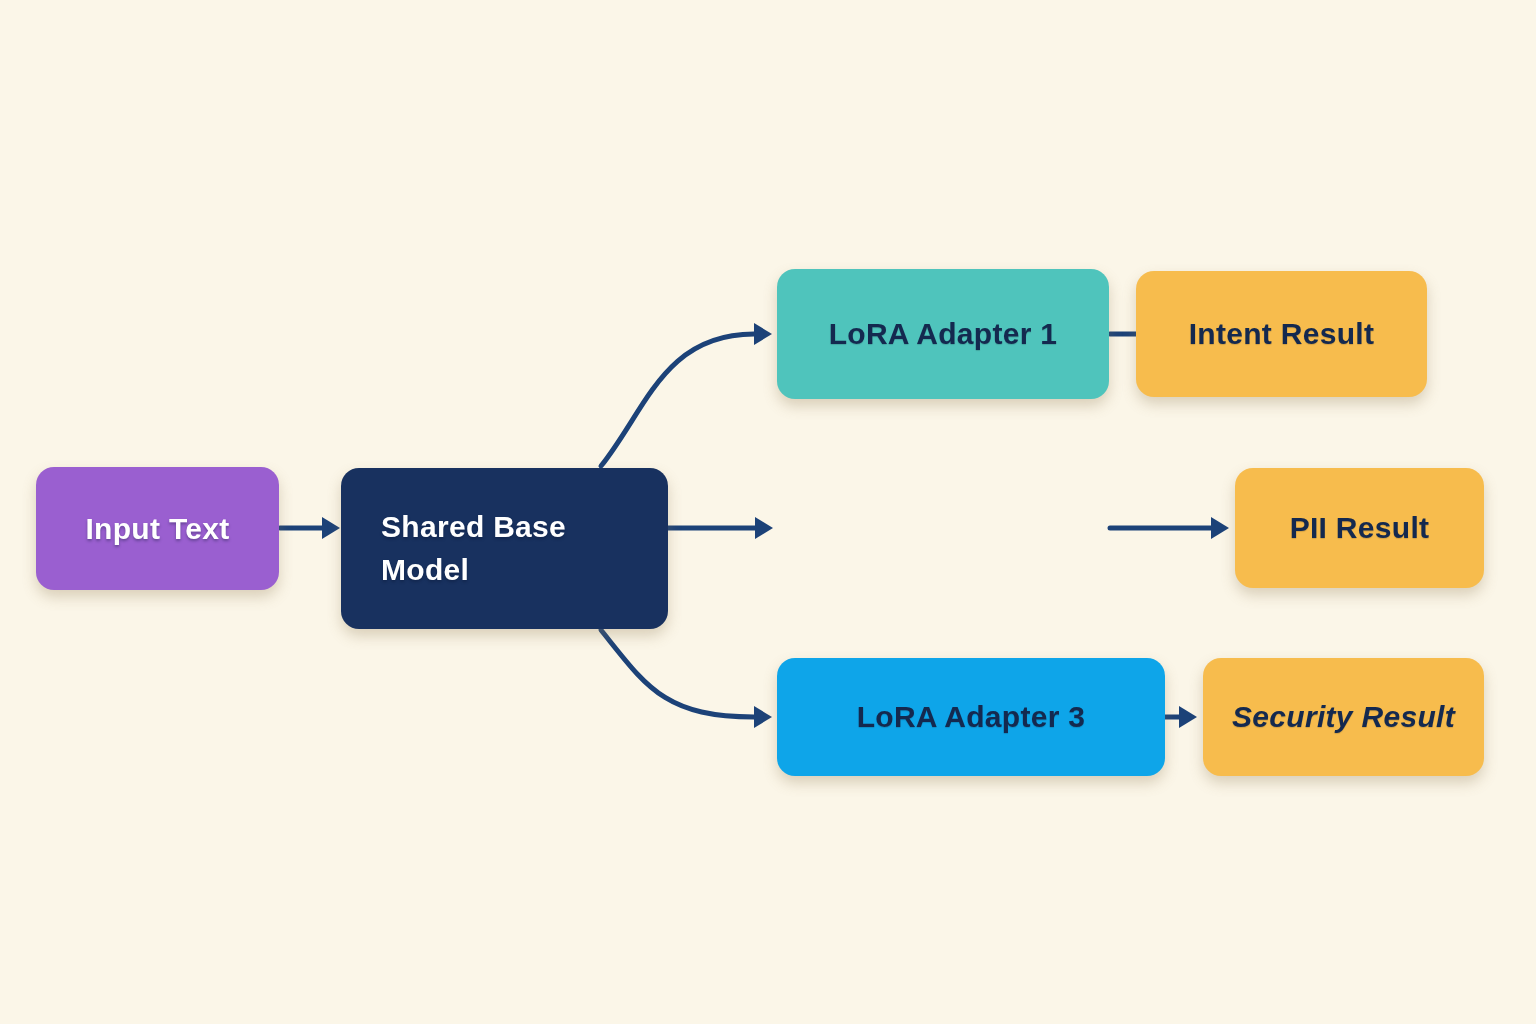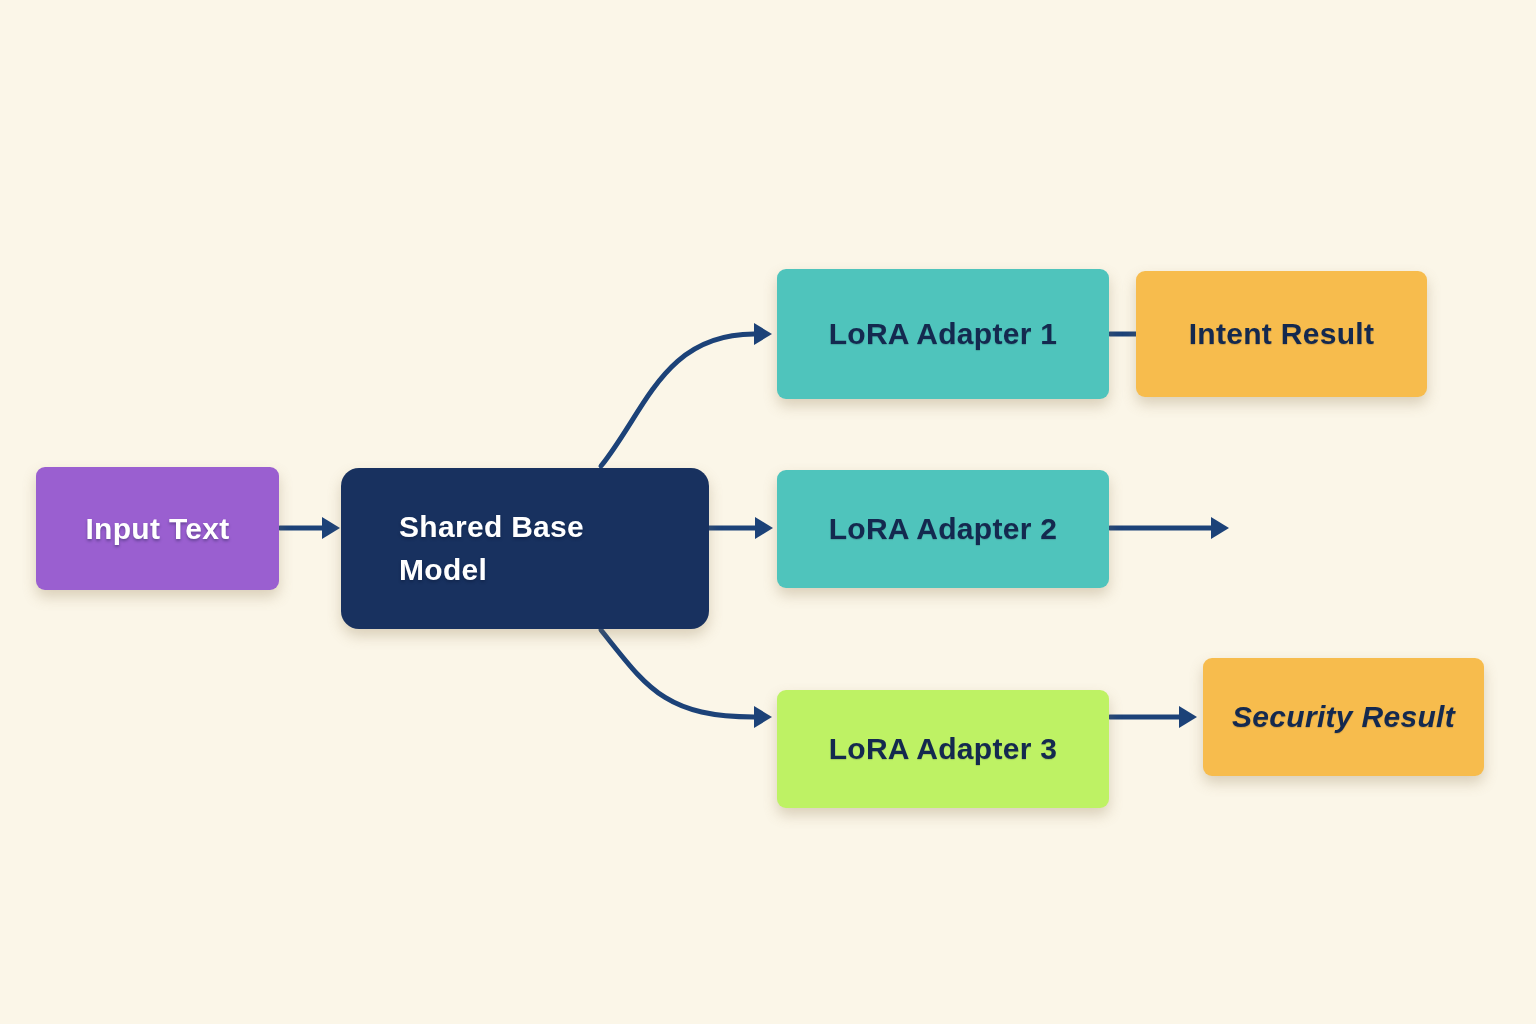--- a/index.html
+++ b/index.html
@@ -22,36 +22,36 @@
   }
 
   .node {
     position: absolute;
     display: flex;
     align-items: center;
     justify-content: center;
     font-weight: 700;
     font-size: 30px;
     letter-spacing: 0.3px;
-    border-radius: 9px;
+    border-radius: 18px;
     box-shadow: 0 7px 14px rgba(141, 120, 79, 0.30);
     box-sizing: border-box;
     text-align: center;
   }
 
   .node--ink  { color: #14294F; text-shadow: 0 1px 1px rgba(0,0,0,0.15); }
   .node--white { color: #FFFFFF; text-shadow: 0 2px 3px rgba(10,20,45,0.35); text-align: right; }
 
   #n-input    { left: 36px;   top: 467px; width: 243px; height: 123px; background: #9A5FD0; }
-  #n-base     { left: 341px;  top: 468px; width: 368px; height: 161px; background: #18315F;
+  #n-base     { left: 341px;  top: 468px; width: 327px; height: 161px; background: #18315F;
                 border-radius: 18px; justify-content: flex-start; text-align: left;
-                padding: 0 58px; line-height: 1.42; }
+                padding: 0 40px; line-height: 1.42; }
   #n-lora1    { left: 777px;  top: 269px; width: 332px; height: 130px; background: #4FC4BC; }
   #n-lora2    { left: 777px;  top: 470px; width: 332px; height: 118px; background: #4FC4BC; }
-  #n-lora3    { left: 777px;  top: 658px; width: 332px; height: 118px; background: #bef264; margin-top: 32px; }
+  #n-lora3    { left: 777px;  top: 658px; width: 388px; height: 118px; background: #0ea5e9; }
   #n-intent   { left: 1136px; top: 271px; width: 291px; height: 126px; background: #F7BC4D; }
   #n-pii      { left: 1235px; top: 468px; width: 249px; height: 120px; background: #F7BC4D; }
   #n-security { left: 1203px; top: 658px; width: 281px; height: 118px; background: #F7BC4D; font-style: italic; }
 
   .edge {
     stroke: #1C4278;
     stroke-width: 5;
     fill: none;
     stroke-linecap: round;
   }
@@ -81,30 +81,30 @@
   </div>
 
   <div class="node node--white" id="n-base">
     <span>Shared Base Model</span>
   </div>
 
   <div class="node node--ink" id="n-lora1">
     <span>LoRA Adapter 1</span>
   </div>
 
-  <div class="node node--ink" id="n-lora2">
-    <span>LoRA Adapter 2</span>
-  </div>
 
   <div class="node node--ink" id="n-lora3">
     <span>LoRA Adapter 3</span>
   </div>
 
   <div class="node node--ink" id="n-intent">
     <span>Intent Result</span>
   </div>
 
+  <div class="node node--ink" id="n-pii">
+    <span>PII Result</span>
+  </div>
 
   <div class="node node--ink" id="n-security">
     <span>Security Result</span>
   </div>
 
 </div>
 
 </body></html>

